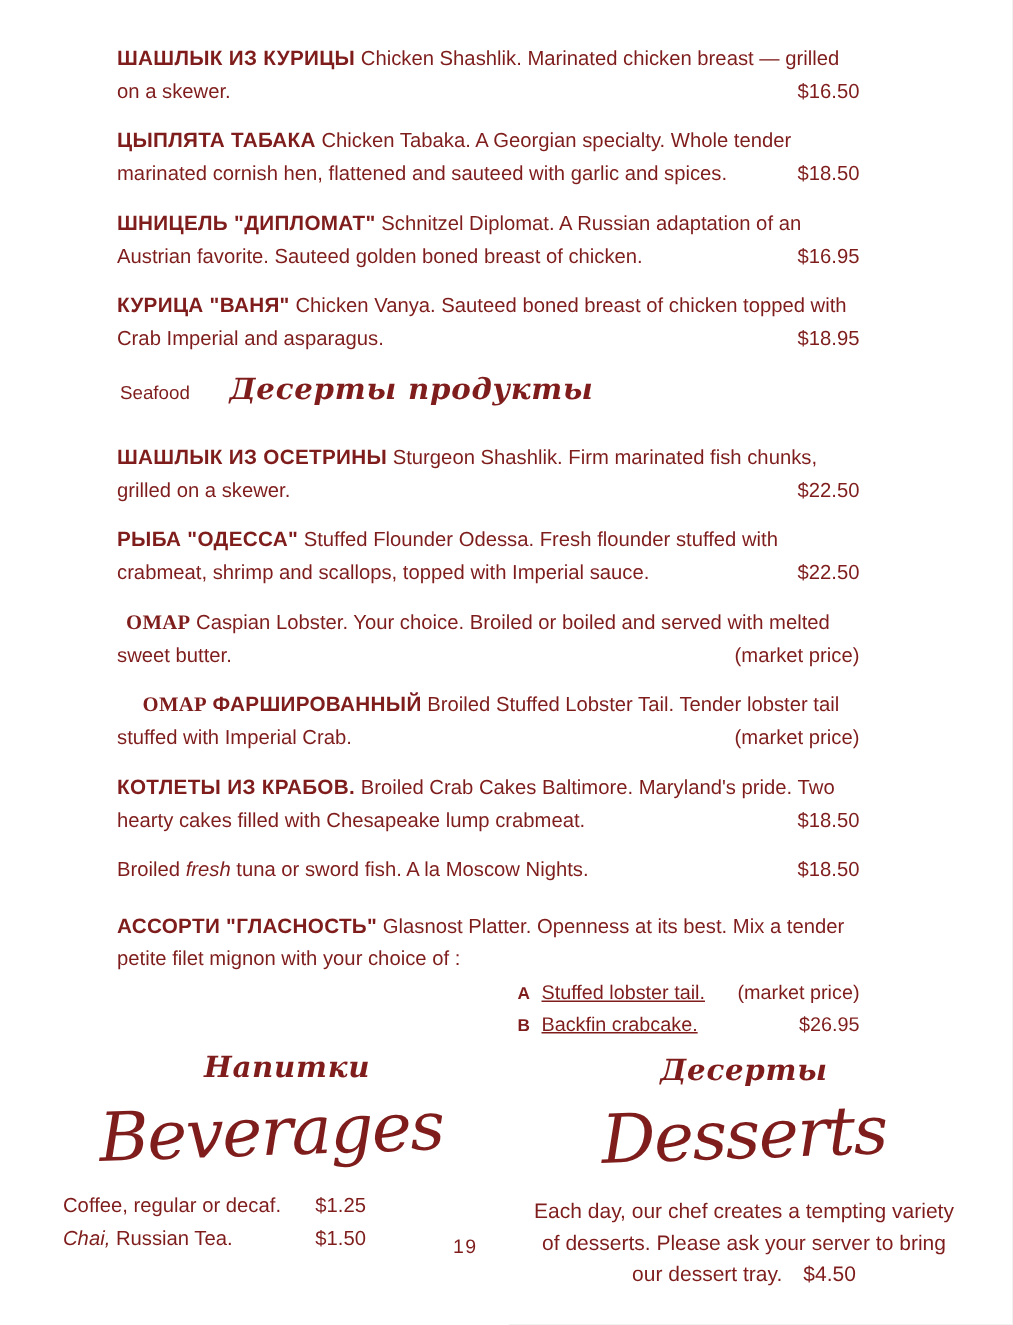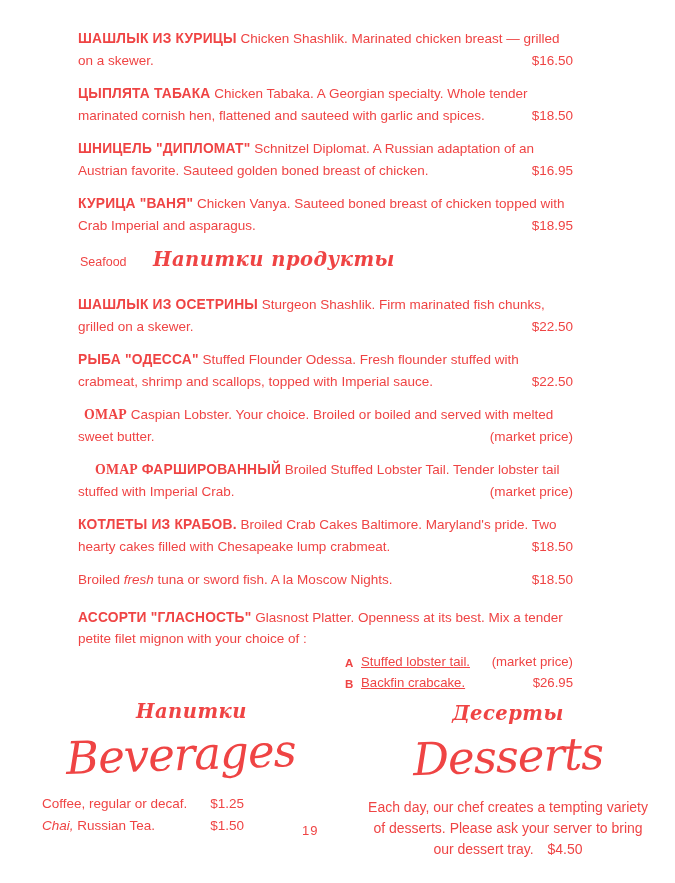--- a/index.html
+++ b/index.html
@@ -1,18 +1,18 @@
 <!DOCTYPE html>
 <html><head>
 <meta charset="utf-8">
 <style>
   html,body{margin:0;padding:0;background:#e8e8e8;}
   .page{
     width:675px;height:883px;background:#ffffff;position:relative;
-    font-family:"Liberation Sans",sans-serif;color:#ef4444;overflow:hidden;
+    font-family:"Liberation Sans",sans-serif;color:#7f1d1d;overflow:hidden;
     margin:0 auto;
   }
   .items{position:absolute;left:78px;top:28px;width:497px;}
   .item{position:relative;font-size:13.5px;line-height:21.5px;margin-bottom:12px;}
   .item .ru{font-weight:700;font-size:13.8px;letter-spacing:0.2px;}
   .item .en{font-weight:400;}
   .item .price{position:absolute;right:2px;bottom:0;white-space:nowrap;}
   .item .it{font-style:italic;}
   .serif-name{
     font-family:"Liberation Serif",serif;font-weight:700;font-size:17.5px;
@@ -40,21 +40,21 @@
   .script{
     font-family:"DejaVu Serif","Liberation Serif",serif;font-style:italic;
     font-size:45px;line-height:56px;transform:rotate(-2deg);
     letter-spacing:-1px;white-space:nowrap;
   }
   .bev .script{margin:4px 0 0 24px;}
   .bev-rows{margin-top:10px;width:202px;}
   .bev-row{display:flex;justify-content:space-between;font-size:13.5px;line-height:22px;}
   .bev-row .it{font-style:italic;}
   .pageno{position:absolute;left:302px;top:823px;font-size:13px;letter-spacing:1px;}
-  .des{position:absolute;left:368px;top:702px;width:280px;text-align:center;}
+  .des{position:absolute;left:356px;top:702px;width:280px;text-align:center;}
   .des-title{
     font-family:"DejaVu Serif","Liberation Serif",serif;font-weight:700;
     font-style:italic;font-size:19.5px;letter-spacing:0.5px;
   }
   .des .script{margin-top:4px;}
   .des-text{margin-top:12px;font-size:14px;line-height:21px;}
   .des-price{margin-left:14px;}
 </style>
 </head>
 <body>
@@ -82,21 +82,21 @@
     </div>
 
     <div class="item">
       <span class="ru">КУРИЦА "ВАНЯ"</span>
       <span class="en">Chicken Vanya.  Sauteed boned breast of chicken topped with Crab Imperial and asparagus.</span>
       <span class="price">$18.95</span>
     </div>
 
     <div class="section-head">
       <span class="sec-en">Seafood</span>
-      <span class="sec-ru">Напитки продукты</span>
+      <span class="sec-ru">Десерты продукты</span>
     </div>
 
     <div class="item">
       <span class="ru">ШАШЛЫК ИЗ ОСЕТРИНЫ</span>
       <span class="en">Sturgeon Shashlik.  Firm marinated fish chunks, grilled on a skewer.</span>
       <span class="price">$22.50</span>
     </div>
 
     <div class="item">
       <span class="ru">РЫБА "ОДЕССА"</span>

